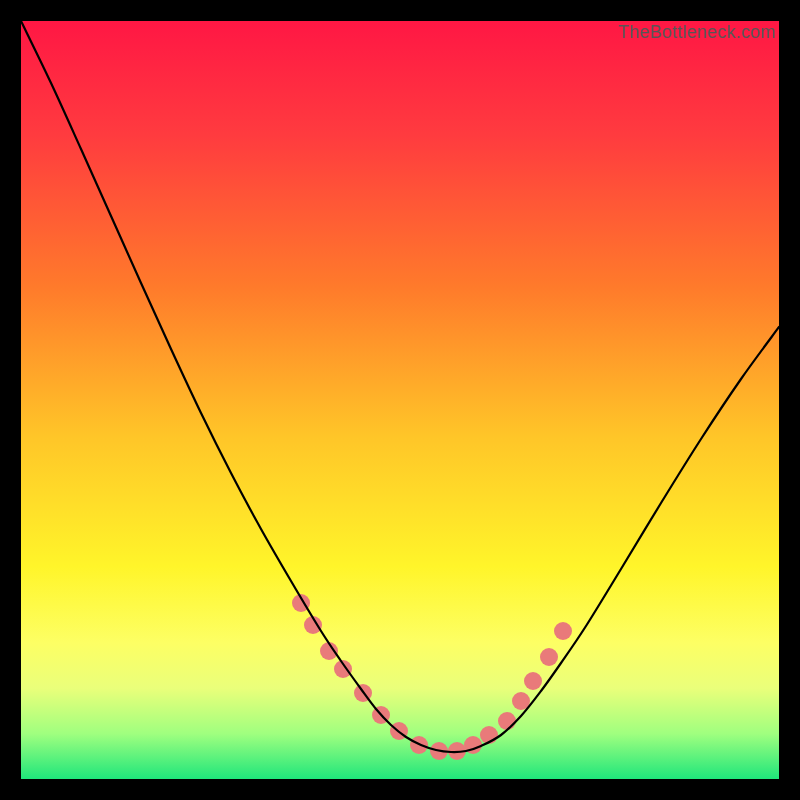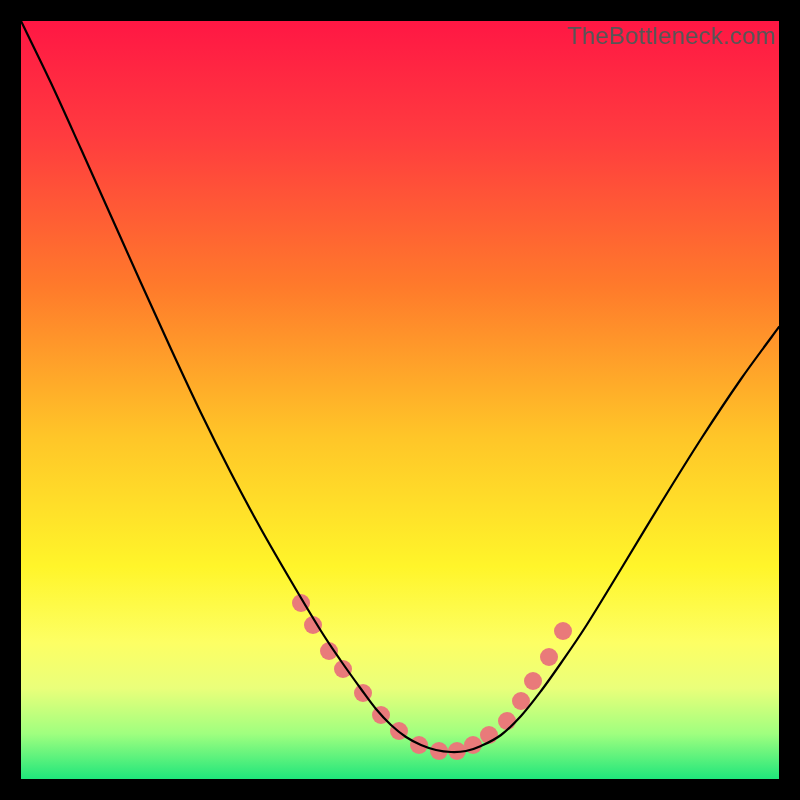--- a/index.html
+++ b/index.html
@@ -16,21 +16,21 @@
     left: 21px;
     top: 21px;
     width: 758px;
     height: 758px;
     overflow: hidden;
   }
   .watermark {
     position: absolute;
     top: 22px;
     right: 24px;
-    font-size: 24px;
+    font-size: 18px;
     font-weight: 500;
     color: #565656;
     letter-spacing: 0.2px;
     z-index: 10;
   }
   svg { display: block; }
 </style>
 </head>
 <body>
 

